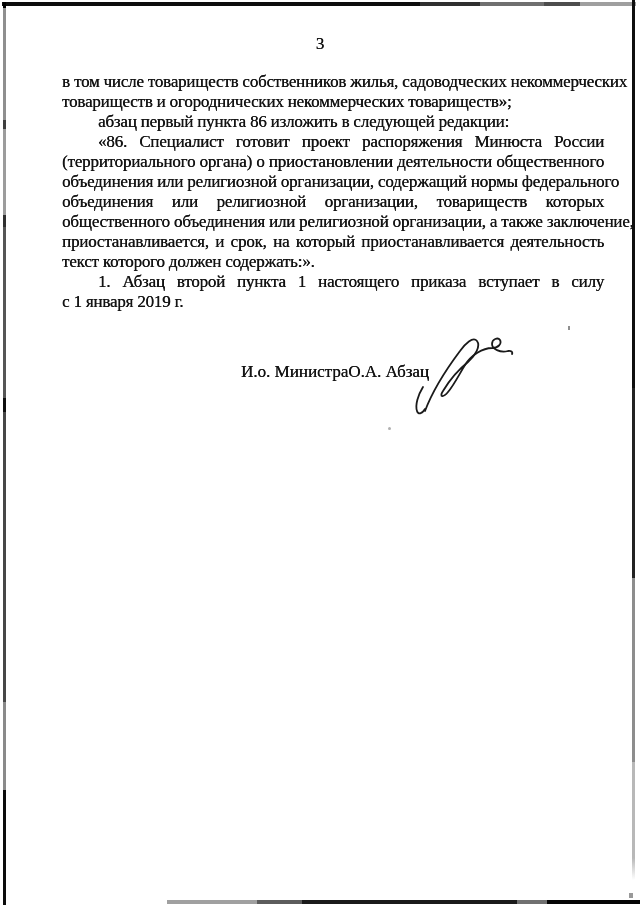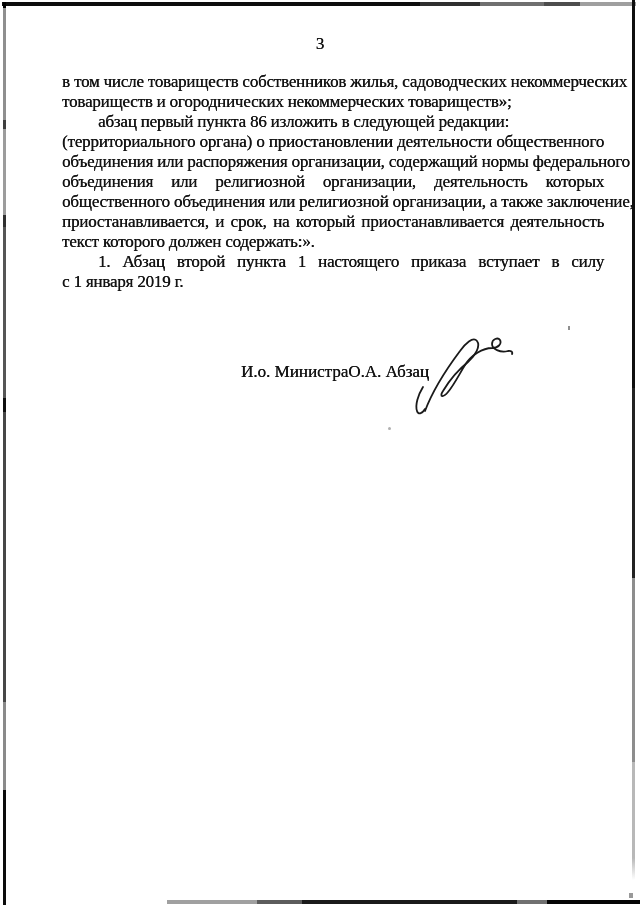--- a/index.html
+++ b/index.html
@@ -79,23 +79,24 @@
 <div class="art art-tick"></div>
 <div class="art speck1"></div>
 <div class="art speck2"></div>
 
 <div class="page-number">3</div>
 
 <main class="doc">
   <div class="line j">в том числе товариществ собственников жилья, садоводческих некоммерческих</div>
   <div class="line">товариществ и огороднических некоммерческих товариществ»;</div>
   <div class="line ind">абзац первый пункта 86 изложить в следующей редакции:</div>
+  <div class="line ind j">«86. Специалист готовит проект распоряжения Минюста России</div>
   <div class="line j">(территориального органа) о приостановлении деятельности общественного</div>
-  <div class="line j">объединения или распоряжения организации, содержащий нормы федерального</div>
-  <div class="line j">объединения или религиозной организации, деятельность которых</div>
+  <div class="line j">объединения или религиозной организации, содержащий нормы федерального</div>
+  <div class="line j">объединения или религиозной организации, товариществ которых</div>
   <div class="line j">общественного объединения или религиозной организации, а также заключение,</div>
   <div class="line j">приостанавливается, и срок, на который приостанавливается деятельность</div>
   <div class="line">текст которого должен содержать:».</div>
   <div class="line ind j">1. Абзац второй пункта 1 настоящего приказа вступает в силу</div>
   <div class="line">с 1 января 2019 г.</div>
 </main>
 
 <div class="sig-row">
   <span>И.о. Министра</span>
   <span>О.А. Абзац</span>

